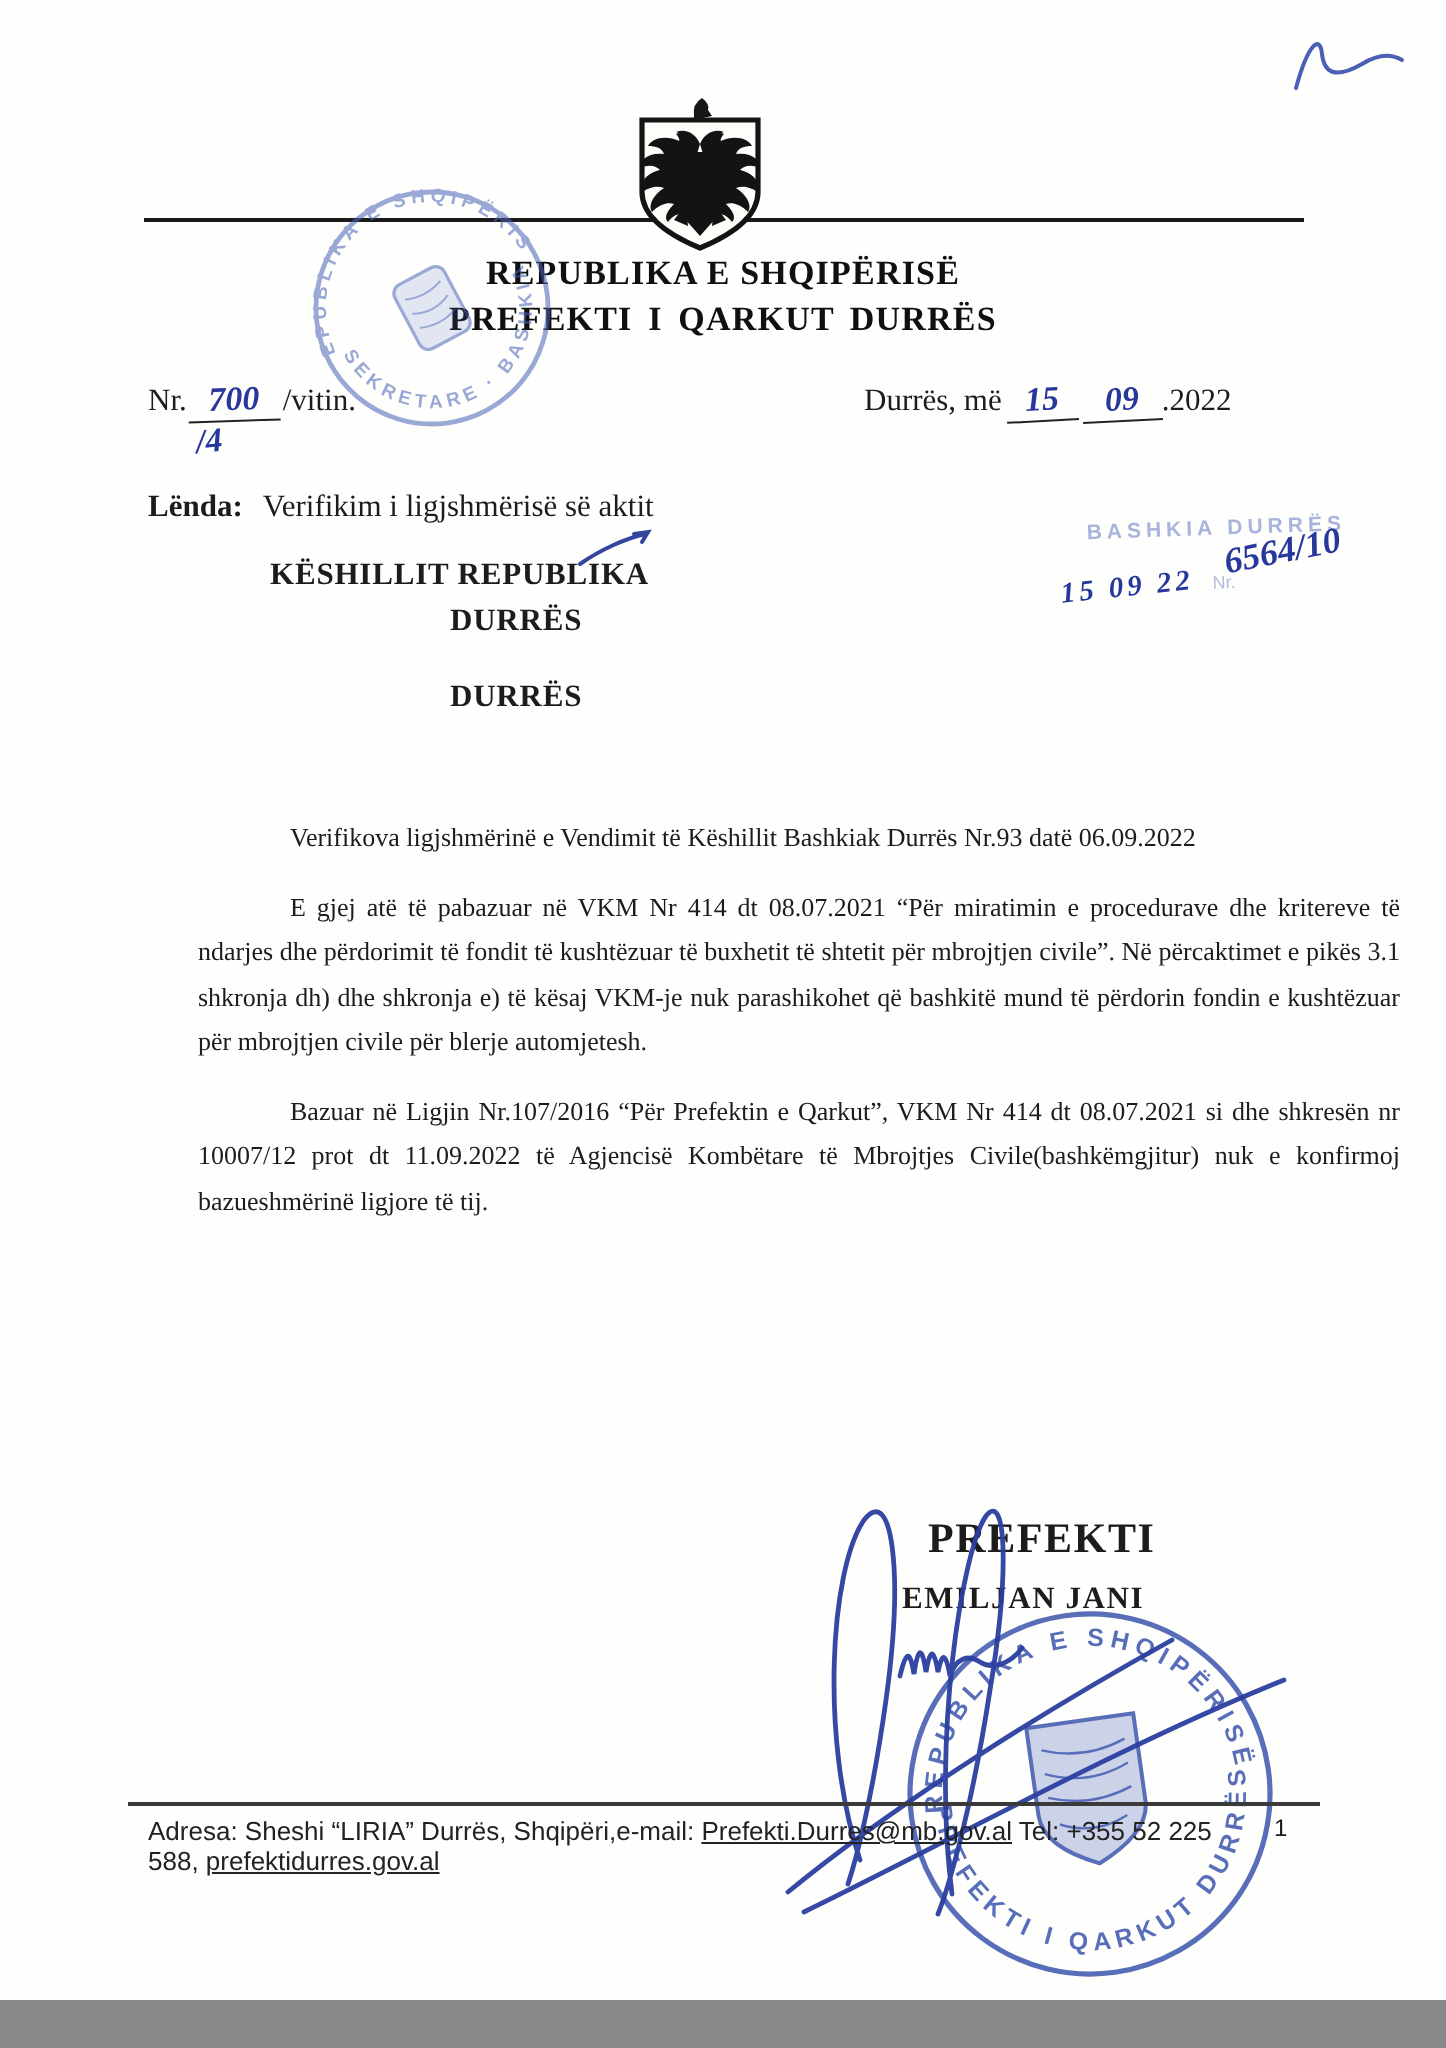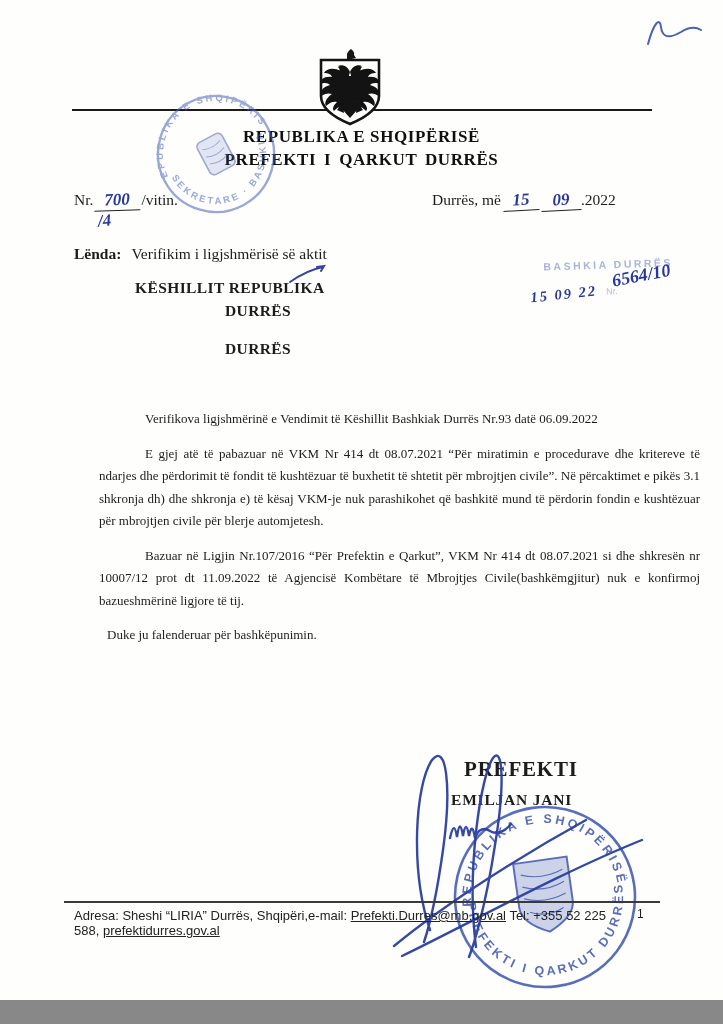--- a/index.html
+++ b/index.html
@@ -142,21 +142,20 @@
   </div>
 
   <svg class="abs noptr" style="left:286px;top:264px;" width="42" height="22" viewBox="0 0 42 22">
     <path d="M4,18 C14,11 27,5 37,3 M31,3 l7,-1 -3,5" fill="none" stroke="#33459f" stroke-width="2" stroke-linecap="round"></path>
   </svg>
 
   <div class="body-text">
     <p class="no-just">Verifikova ligjshmërinë e Vendimit të Këshillit Bashkiak Durrës Nr.93 datë 06.09.2022</p>
     <p>E gjej atë të pabazuar  në VKM Nr 414 dt 08.07.2021 “Për miratimin e procedurave dhe kritereve të ndarjes dhe përdorimit të fondit të kushtëzuar të buxhetit të shtetit për mbrojtjen civile”. Në përcaktimet e pikës 3.1 shkronja dh) dhe shkronja e) të kësaj VKM-je  nuk parashikohet që bashkitë mund të përdorin fondin e kushtëzuar për mbrojtjen civile për blerje automjetesh.</p>
     <p>Bazuar në Ligjin Nr.107/2016  “Për Prefektin e Qarkut”, VKM Nr 414 dt 08.07.2021 si dhe shkresën nr 10007/12 prot dt 11.09.2022 të Agjencisë Kombëtare të Mbrojtjes Civile(bashkëmgjitur) nuk  e konfirmoj bazueshmërinë ligjore të tij.</p>
-    <p class="closing no-just">Duke ju falenderuar për bashkëpunimin.</p>
   </div>
 
   <div class="sig-title">PREFEKTI</div>
   <div class="sig-name">EMILJAN JANI</div>
 
   <svg class="abs noptr" style="left:450px;top:802px;opacity:.85;transform:rotate(-8deg);" width="190" height="190" viewBox="0 0 190 190">
     <defs>
       <path id="sArcT" d="M21,95 A74,74 0 0 1 169,95" fill="none"></path>
       <path id="sArcB" d="M17,95 A78,78 0 0 0 173,95" fill="none"></path>
     </defs>

